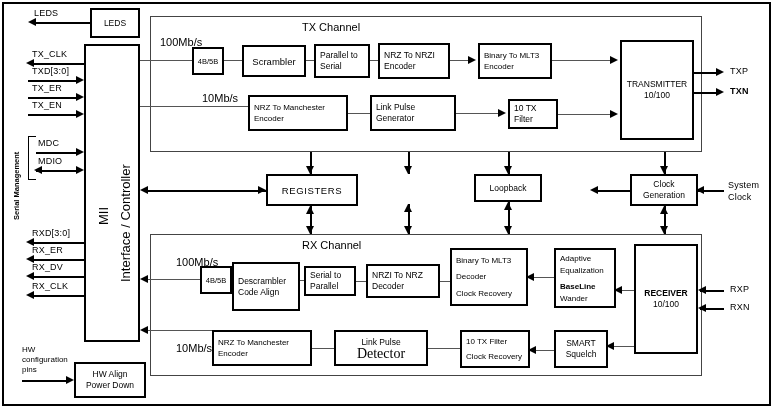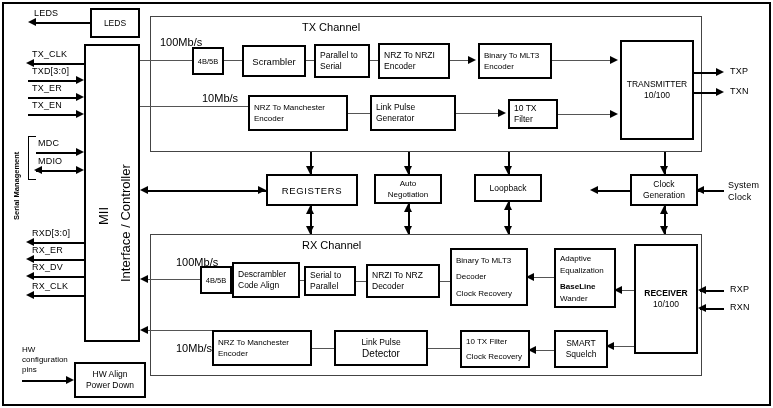--- a/index.html
+++ b/index.html
@@ -184,40 +184,36 @@
   </div>
   <div class="ln-h" style="left:558px;top:114px;width:54px;"></div>
   <div class="ar ar-r" style="left:610px;top:109.5px;"></div>
 
   <div class="ln-h blk" style="left:694px;top:72px;width:24px;"></div>
   <div class="ar ar-r" style="left:716px;top:67.5px;"></div>
   <div class="lbl sig" style="left:730px;top:66px;">TXP</div>
 
   <div class="ln-h blk" style="left:694px;top:92px;width:24px;"></div>
   <div class="ar ar-r" style="left:716px;top:87.5px;"></div>
-  <div class="lbl sig" style="left:730px;top:86px;">TXN</div>
+  <div class="lbl sig" style="left:730px;top:86px;font-weight:bold;">TXN</div>
 
   <div class="ln-h blk" style="left:148px;top:190px;width:118px;"></div>
   <div class="ar ar-l" style="left:140px;top:185.5px;"></div>
   <div class="ar ar-r" style="left:258px;top:185.5px;"></div>
 
   <div class="box ctr" style="left:266px;top:174px;width:92px;height:32px;">
     <span class="ln" style="font-size:9.5px;letter-spacing:.6px;">REGISTERS</span>
   </div>
 
   <div class="ln-v blk" style="left:310px;top:152px;width:0;height:22px;"></div>
   <div class="ar ar-d" style="left:305.5px;top:166px;"></div>
   <div class="ln-v blk" style="left:310px;top:206px;width:0;height:28px;"></div>
   <div class="ar ar-u" style="left:305.5px;top:206px;"></div>
   <div class="ar ar-d" style="left:305.5px;top:226px;"></div>
 
-  <div class="box ctr" style="left:374px;top:174px;width:68px;height:30px;">
-    <span class="ln" style="font-size:8px;">Auto</span>
-    <span class="ln" style="font-size:8px;">Negotiation</span>
-  </div>
   <div class="ln-v blk" style="left:408px;top:152px;width:0;height:22px;"></div>
   <div class="ar ar-d" style="left:403.5px;top:166px;"></div>
   <div class="ln-v blk" style="left:408px;top:204px;width:0;height:30px;"></div>
   <div class="ar ar-u" style="left:403.5px;top:204px;"></div>
   <div class="ar ar-d" style="left:403.5px;top:226px;"></div>
 
   <div class="box ctr" style="left:474px;top:174px;width:68px;height:28px;">
     <span class="ln" style="font-size:8.5px;">Loopback</span>
   </div>
   <div class="ln-v blk" style="left:508px;top:152px;width:0;height:22px;"></div>
@@ -248,21 +244,21 @@
 
   <div class="lbl rate" style="left:176px;top:256px;">100Mb/s</div>
   <div class="ln-h" style="left:148px;top:279px;width:52px;"></div>
   <div class="ar ar-l" style="left:140px;top:274.5px;"></div>
 
   <div class="box ctr" style="left:200px;top:266px;width:32px;height:28px;">
     <span class="ln" style="font-size:7.5px;">4B/5B</span>
   </div>
   <div class="ln-h" style="left:226px;top:279px;width:12px;"></div>
 
-  <div class="box" style="left:232px;top:262px;width:68px;height:36px;">
+  <div class="box" style="left:232px;top:262px;width:68px;height:49px;">
     <span class="ln" style="font-size:8.5px;">Descrambler</span>
     <span class="ln" style="font-size:8.5px;">Code Align</span>
   </div>
   <div class="ln-h" style="left:300px;top:280px;width:6px;"></div>
 
   <div class="box" style="left:304px;top:266px;width:52px;height:30px;">
     <span class="ln" style="font-size:8.5px;">Serial to</span>
     <span class="ln" style="font-size:8.5px;">Parallel</span>
   </div>
   <div class="ln-h" style="left:356px;top:281px;width:10px;"></div>
@@ -308,21 +304,21 @@
   <div class="ar ar-l" style="left:140px;top:325.5px;"></div>
 
   <div class="box" style="left:212px;top:330px;width:100px;height:36px;">
     <span class="ln" style="font-size:8px;">NRZ  To Manchester</span>
     <span class="ln" style="font-size:8px;">Encoder</span>
   </div>
   <div class="ln-h" style="left:312px;top:348px;width:22px;"></div>
 
   <div class="box ctr" style="left:334px;top:330px;width:94px;height:36px;">
     <span class="ln" style="font-size:8.5px;">Link Pulse</span>
-    <span class="ln" style="font-size:10px;">Detector</span>
+    <span class="ln" style="font-size:14px;font-family:Liberation Serif, serif;">Detector</span>
   </div>
   <div class="ln-h" style="left:428px;top:348px;width:32px;"></div>
 
   <div class="box" style="left:460px;top:330px;width:70px;height:38px;justify-content:space-around;">
     <span class="ln" style="font-size:8px;">10 TX Filter</span>
     <span class="ln" style="font-size:8px;">Clock Recovery</span>
   </div>
   <div class="ln-h" style="left:530px;top:350px;width:24px;"></div>
   <div class="ar ar-l" style="left:528px;top:345.5px;"></div>
 

